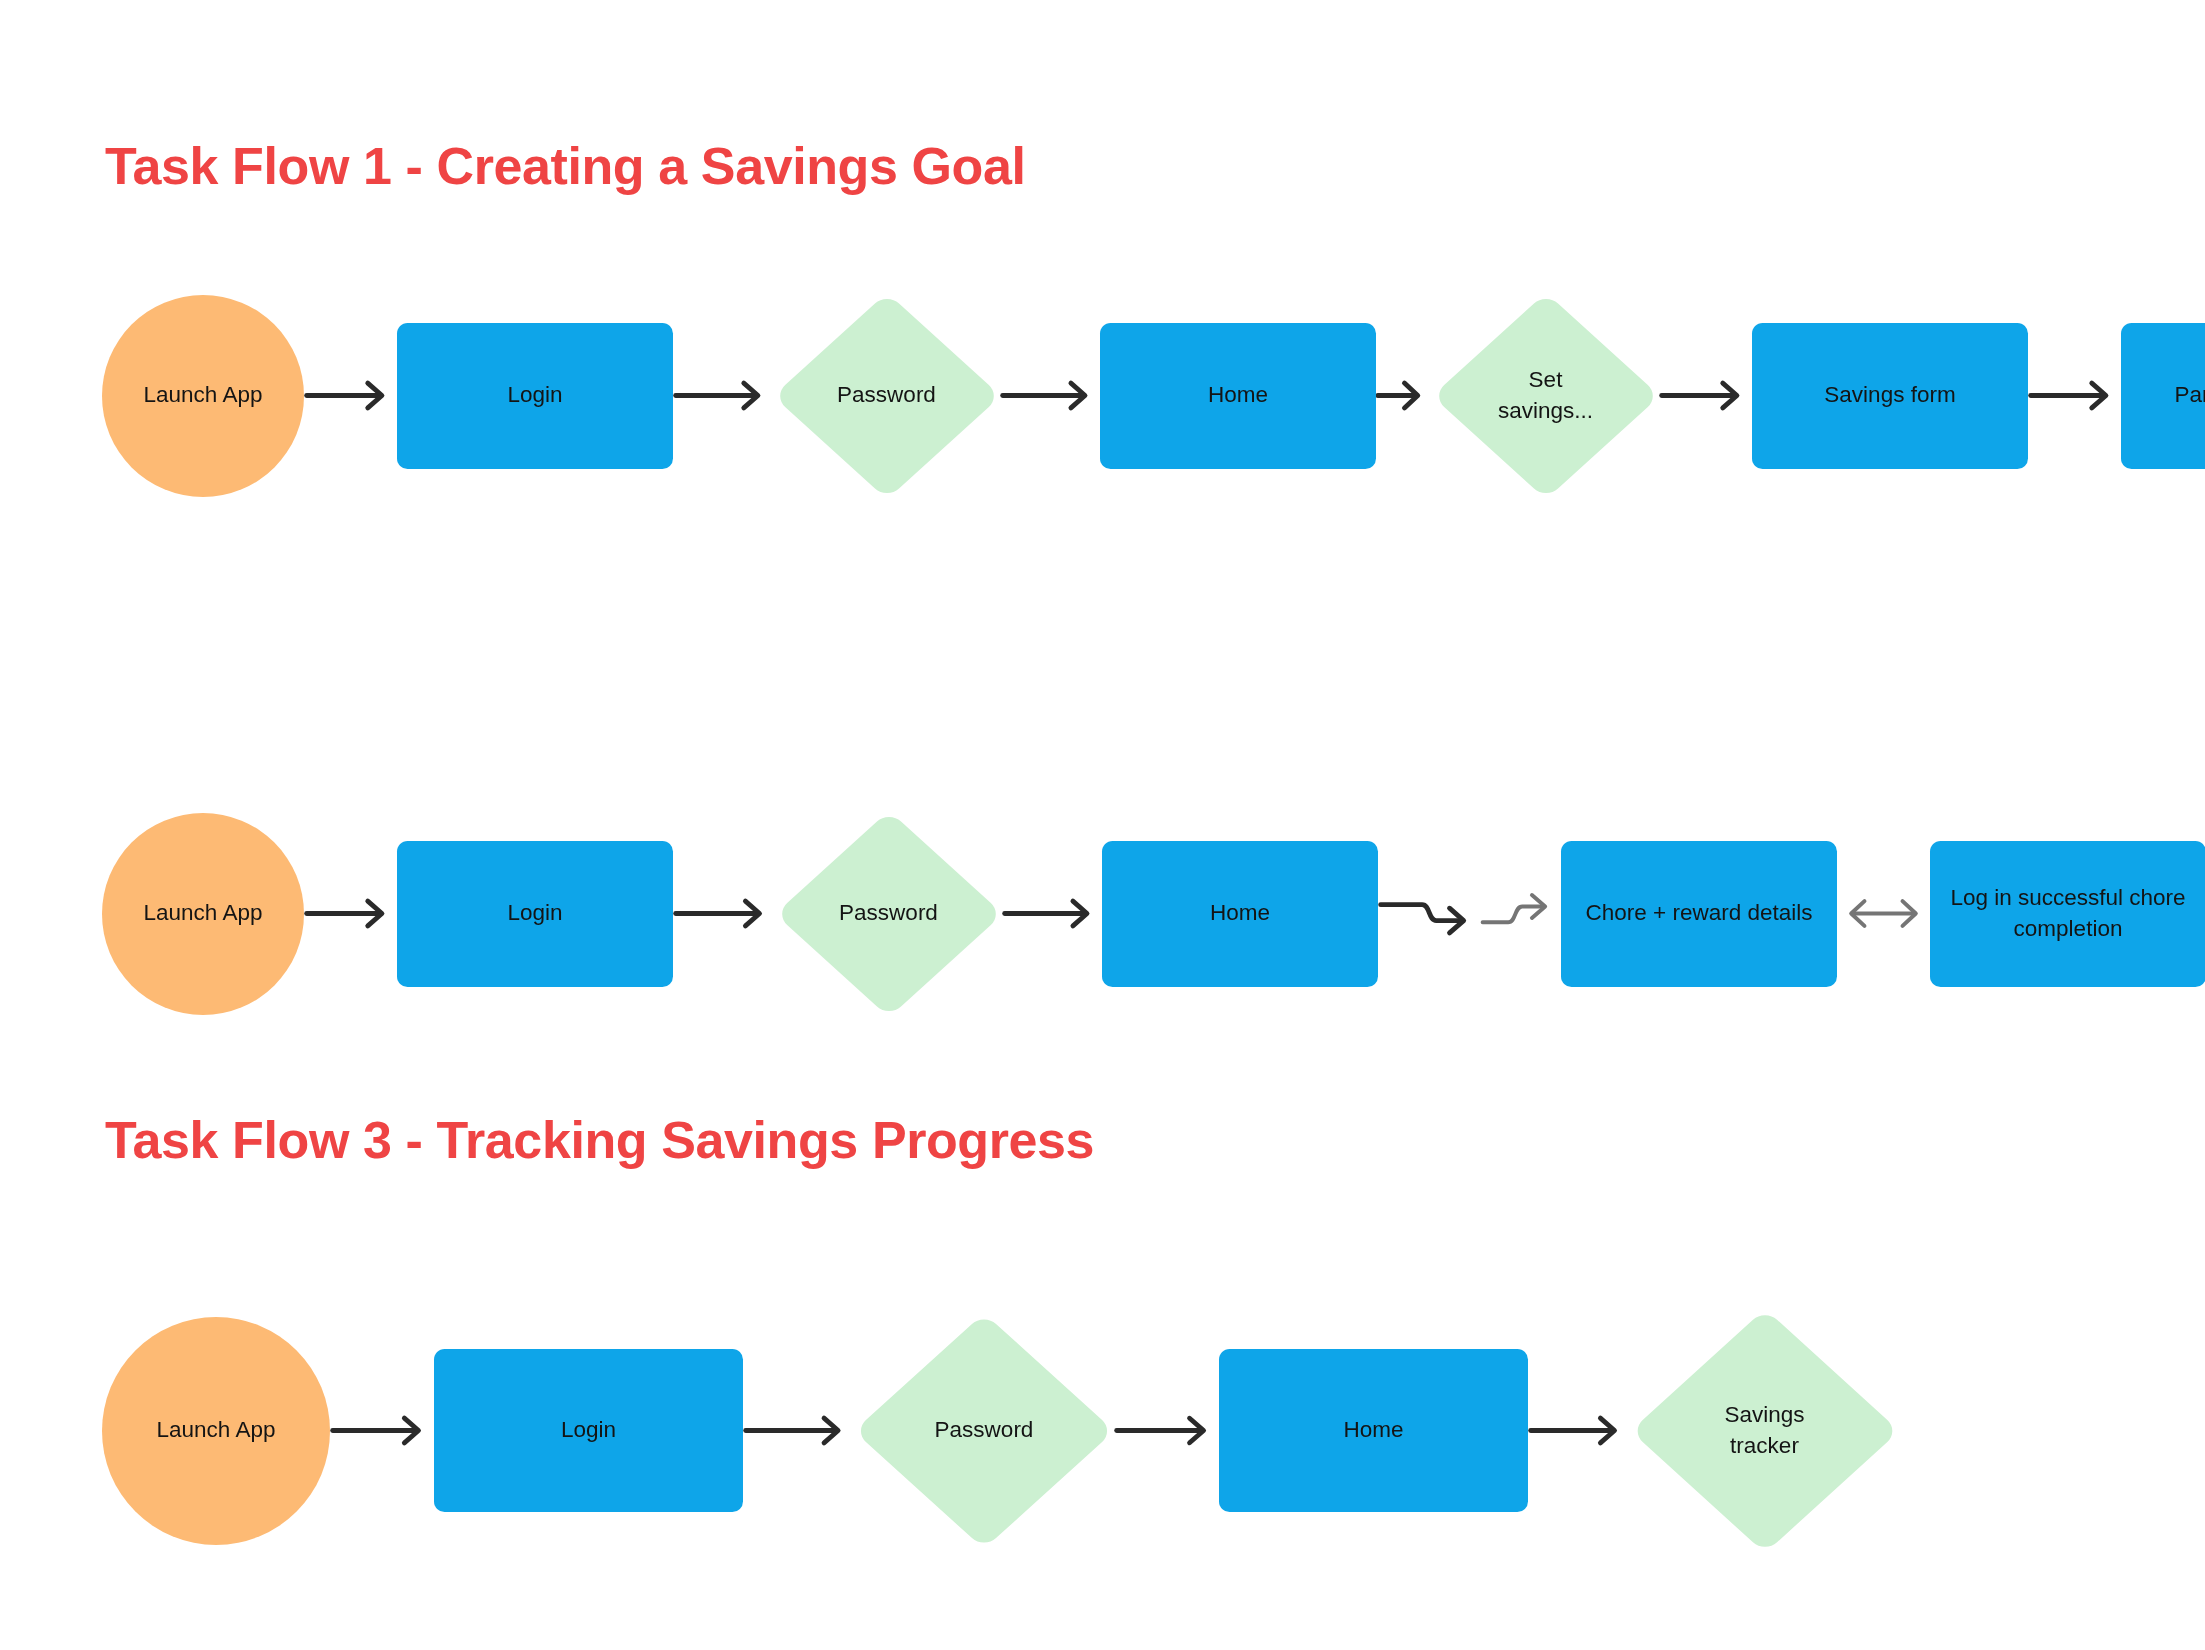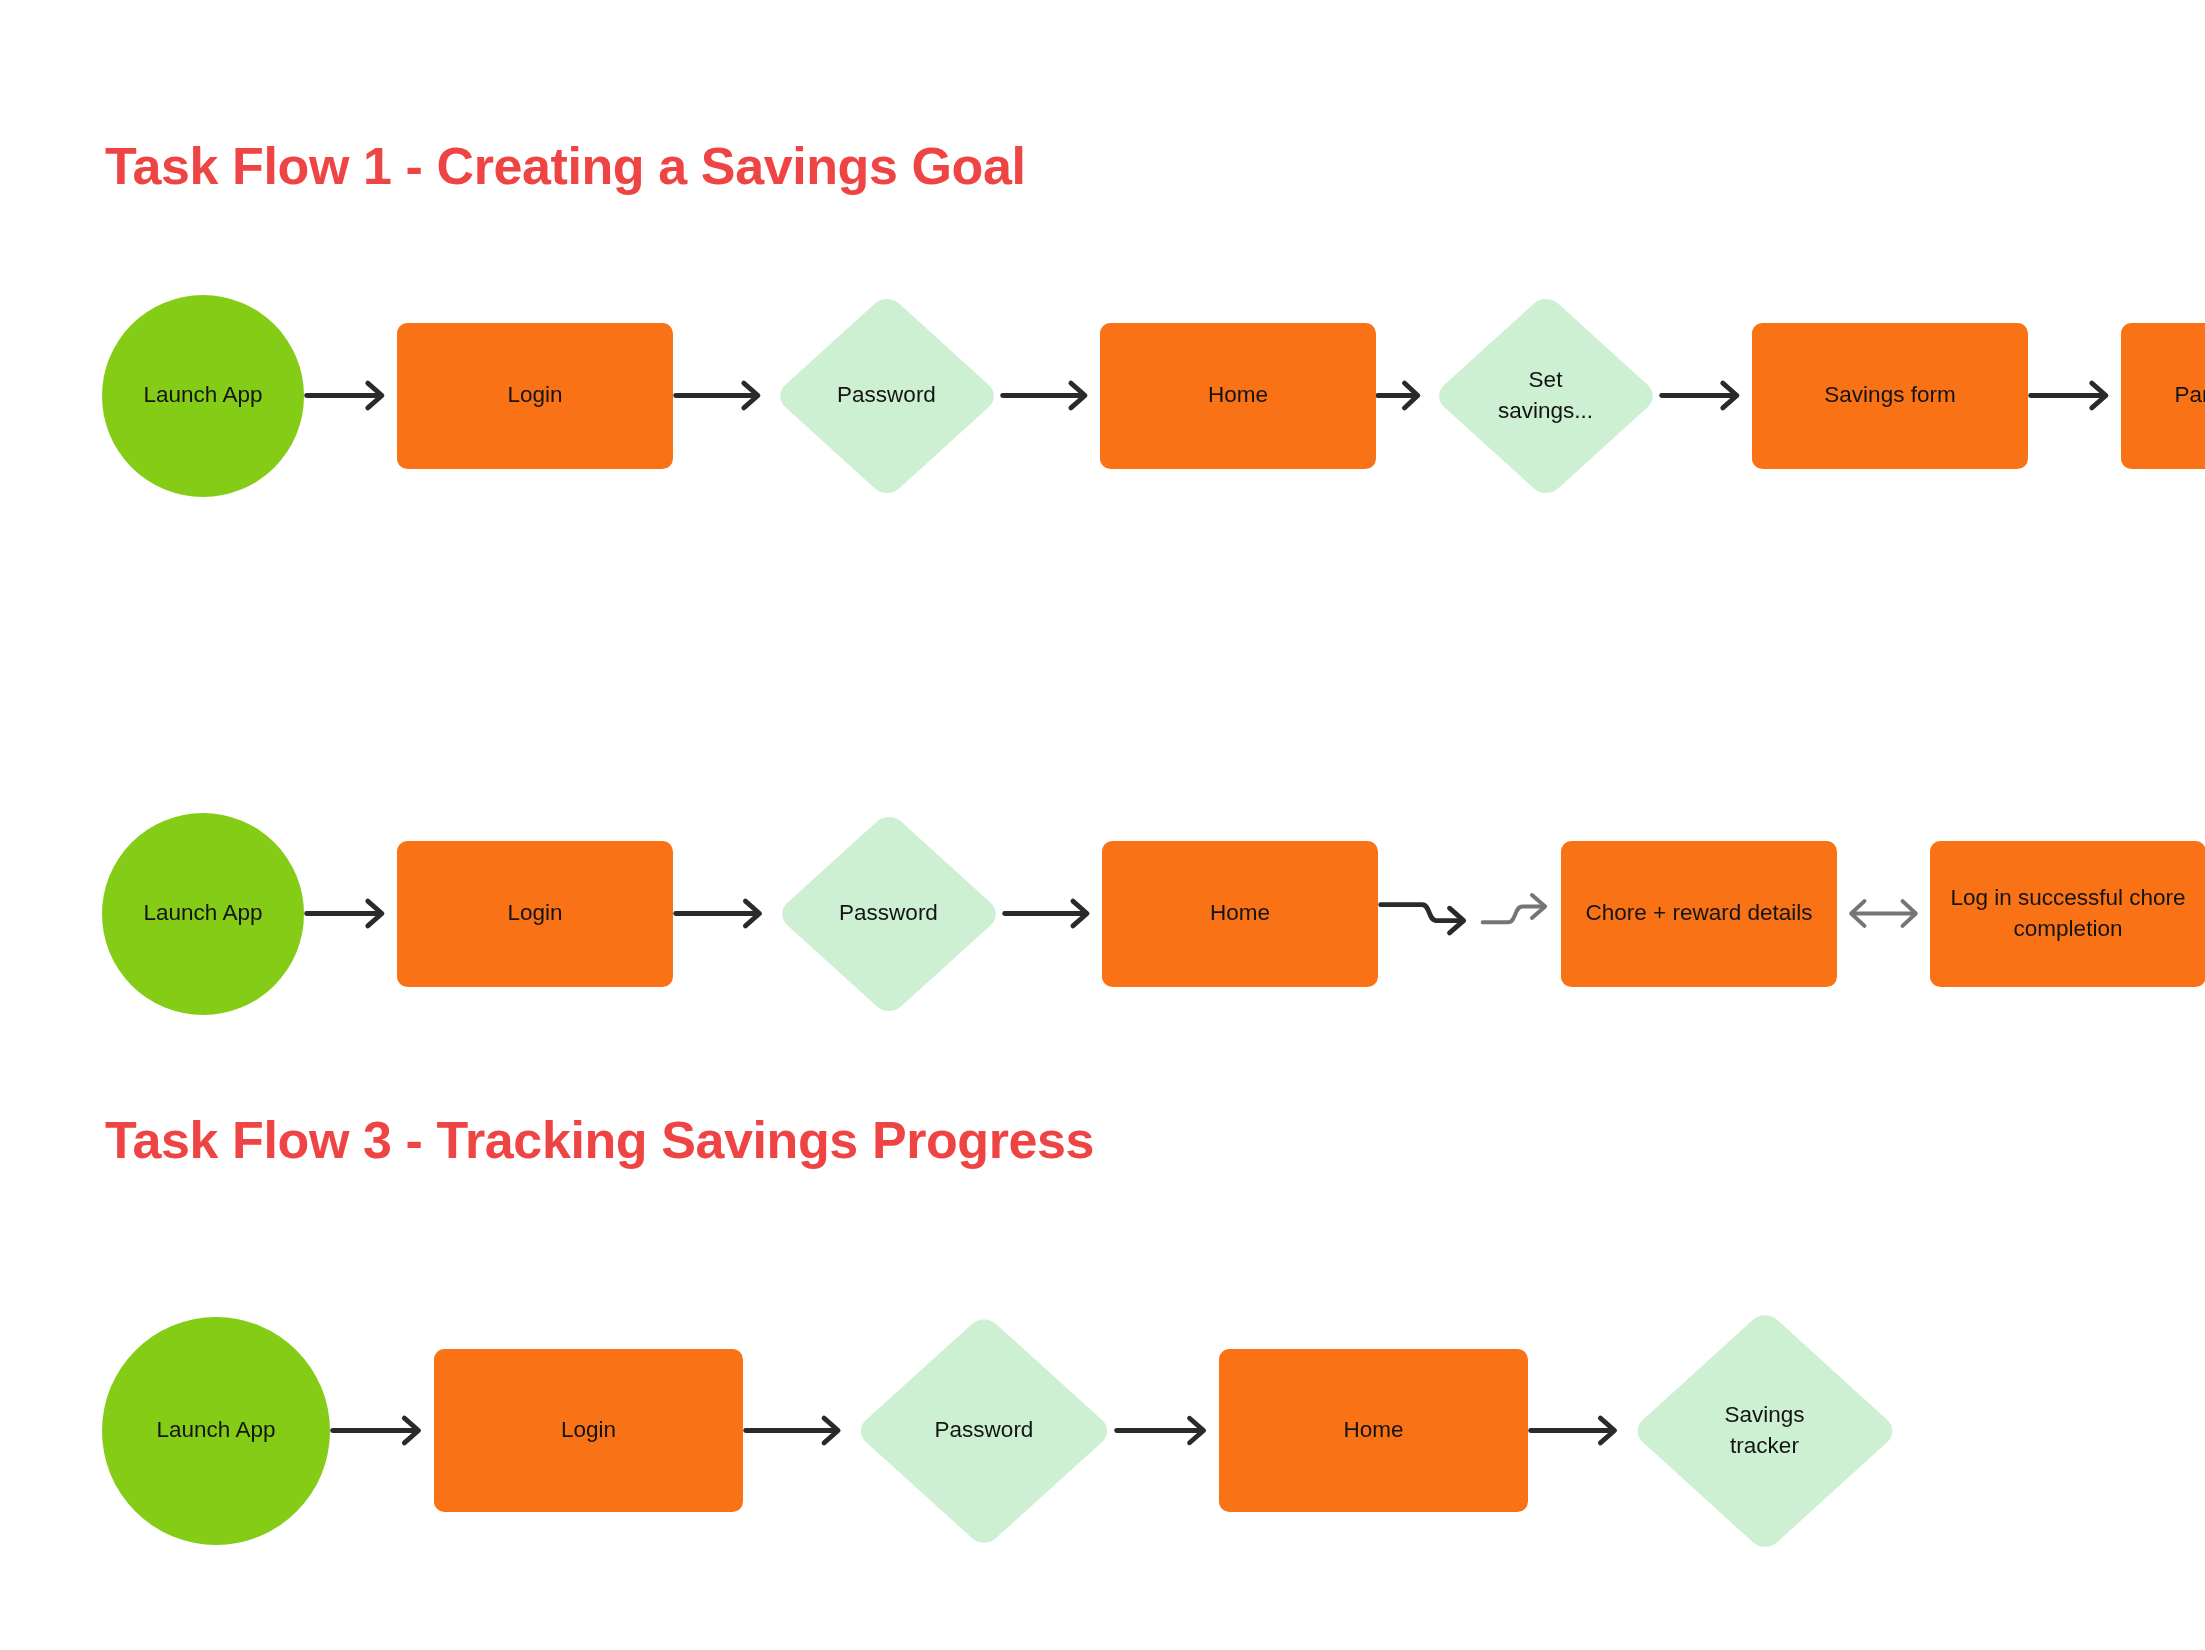--- a/index.html
+++ b/index.html
@@ -42,31 +42,31 @@
     line-height: 1.35;
     color: #141414;
     text-align: center;
   }
 
   
   .circle {
     flex: none;
     width: 202px; height: 202px;
     border-radius: 50%;
-    background: #84cc16;
+    background: #fdba74;
     display: flex; align-items: center; justify-content: center;
   }
   .circle.lg { width: 228px; height: 228px; }
 
   
   .rect {
     flex: none;
     width: 276px; height: 146px;
     border-radius: 10.6px;
-    background: #f97316;
+    background: #0ea5e9;
     display: flex; align-items: center; justify-content: center;
     padding: 0 9.7px;
     box-sizing: border-box;
   }
   .rect.lg { width: 309px; height: 163px; }
 
   
   .diamond {
     flex: none;
     position: relative;

